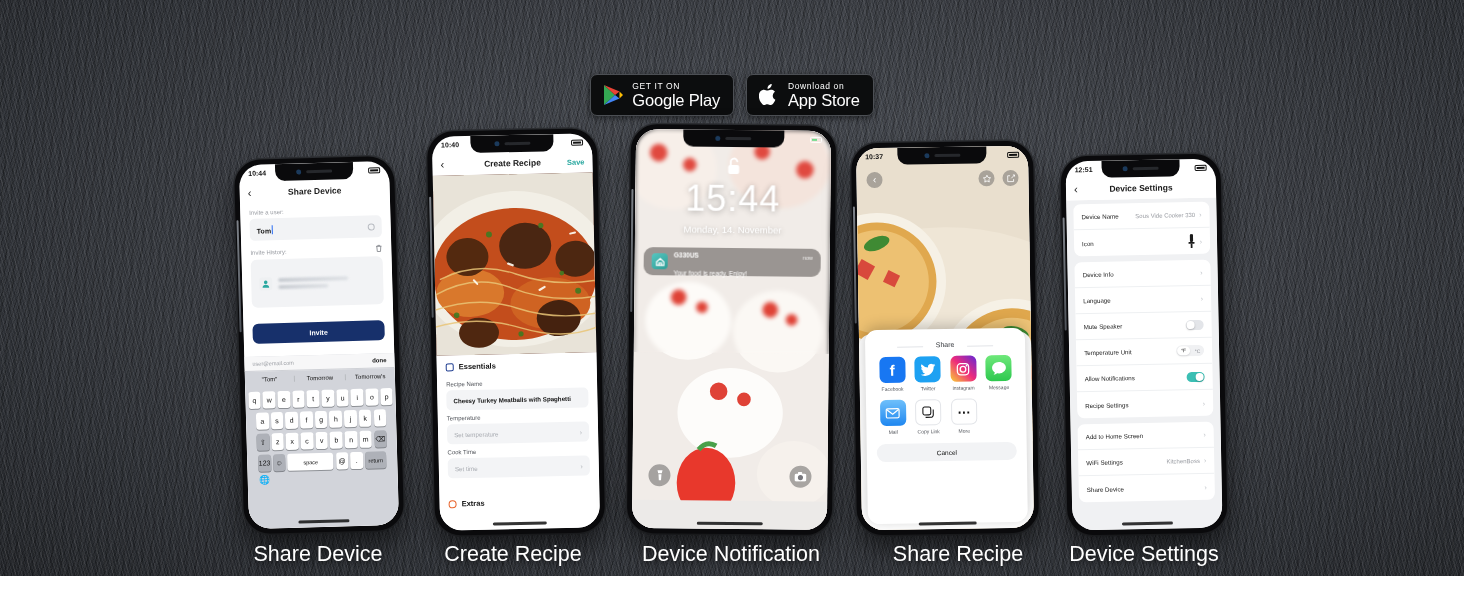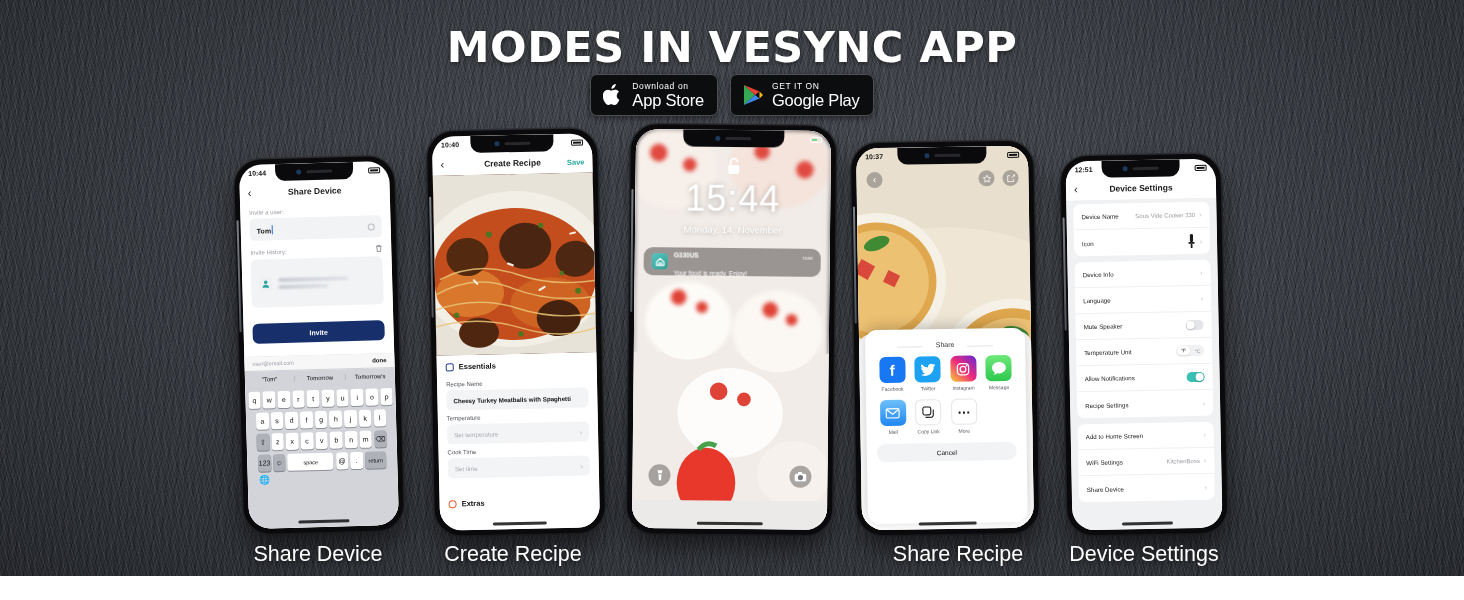--- a/index.html
+++ b/index.html
@@ -228,47 +228,46 @@
   .seg { width:28px; height:11px; border-radius:6px; background:#f0f1f3; display:flex; align-items:center; font-size:5px; }
   .seg span { flex:1; text-align:center; color:#8e9197; }
   .seg span.sel { background:#fff; border-radius:5px; height:9px; margin:1px; line-height:9px; color:#1b1b1b; box-shadow:0 1px 2px rgba(0,0,0,.12); }
 </style>
 </head>
 <body>
 
 <div id="stage">
   <div id="backdrop"></div>
 
-  <div id="title">MODES IN VESYNC APP</div>
 
   <div id="badges">
-    <div class="badge">
-      <span class="glyph">
-        <svg width="20" height="24" viewBox="0 0 20 24" fill="#fff">
-          <path d="M13.8 12.6c0-2.6 2.1-3.8 2.2-3.9-1.2-1.8-3.1-2-3.8-2-1.6-.2-3.1.9-3.9.9-.8 0-2-.9-3.3-.9C3.2 6.7 1.6 7.7.7 9.3c-1.8 3.1-.5 7.7 1.3 10.2.9 1.2 1.9 2.6 3.2 2.6 1.3-.1 1.8-.8 3.3-.8 1.5 0 2 .8 3.3.8 1.4 0 2.2-1.2 3.1-2.5 1-1.4 1.4-2.8 1.4-2.9-.1 0-2.6-1-2.6-4.1z"></path>
-          <path d="M11.6 4.3c.7-.9 1.2-2.1 1.1-3.3-1 0-2.3.7-3.1 1.6-.7.8-1.2 2-1.1 3.2 1.2.1 2.4-.6 3.1-1.5z"></path>
-        </svg>
-      </span>
-      <span class="txt">
-        <span class="small">Download on</span>
-        <span class="big">App Store</span>
-      </span>
-    </div>
     <div class="badge">
       <span class="glyph">
         <svg width="20" height="22" viewBox="0 0 20 22">
           <polygon points="1,1 12,11 1,21" fill="#34a853"></polygon>
           <polygon points="1,1 12,11 16.5,7.5" fill="#ea4335"></polygon>
           <polygon points="1,21 12,11 16.5,14.5" fill="#4285f4"></polygon>
           <polygon points="16.5,7.5 20,11 16.5,14.5" fill="#fbbc04"></polygon>
         </svg>
       </span>
       <span class="txt">
         <span class="small">GET IT ON</span>
         <span class="big">Google Play</span>
+      </span>
+    </div>
+    <div class="badge">
+      <span class="glyph">
+        <svg width="20" height="24" viewBox="0 0 20 24" fill="#fff">
+          <path d="M13.8 12.6c0-2.6 2.1-3.8 2.2-3.9-1.2-1.8-3.1-2-3.8-2-1.6-.2-3.1.9-3.9.9-.8 0-2-.9-3.3-.9C3.2 6.7 1.6 7.7.7 9.3c-1.8 3.1-.5 7.7 1.3 10.2.9 1.2 1.9 2.6 3.2 2.6 1.3-.1 1.8-.8 3.3-.8 1.5 0 2 .8 3.3.8 1.4 0 2.2-1.2 3.1-2.5 1-1.4 1.4-2.8 1.4-2.9-.1 0-2.6-1-2.6-4.1z"></path>
+          <path d="M11.6 4.3c.7-.9 1.2-2.1 1.1-3.3-1 0-2.3.7-3.1 1.6-.7.8-1.2 2-1.1 3.2 1.2.1 2.4-.6 3.1-1.5z"></path>
+        </svg>
+      </span>
+      <span class="txt">
+        <span class="small">Download on</span>
+        <span class="big">App Store</span>
       </span>
     </div>
   </div>
 
   <div class="phone" id="p1">
     <span class="side-hl"></span>
     <div class="screen">
       <div class="notch">
           <span class="cam"></span>
           <span class="spk"></span>
@@ -528,20 +527,21 @@
       <div class="lock-btn" style="right:16px">
         <svg width="12" height="10" viewBox="0 0 14 11" fill="#fff">
             <rect x="0" y="2" width="14" height="9" rx="2"></rect>
             <circle cx="7" cy="6.5" r="3" fill="#78787d"></circle>
             <rect x="4" y="0" width="5" height="2.4" rx="1"></rect>
           </svg>
       </div>
       <div class="home-ind"></div>
     </div>
   </div>
+  <div class="caption" style="left:731px; top:542px;">Device Notification</div>
 
   <div class="phone" id="p4">
     <span class="side-hl"></span>
     <div class="screen">
       <div class="sr-photo">
         <svg width="100%" height="100%" viewBox="0 0 182 200" preserveAspectRatio="xMidYMid slice" style="position:absolute;inset:0">
           <rect width="182" height="200" fill="#e9dfce"></rect>
           <ellipse cx="91" cy="120" rx="100" ry="78" fill="#efe6d6"></ellipse>
           <circle cx="56" cy="70" r="36" fill="#f6f1e6"></circle>
           <circle cx="56" cy="70" r="31" fill="#e0a84e"></circle>

